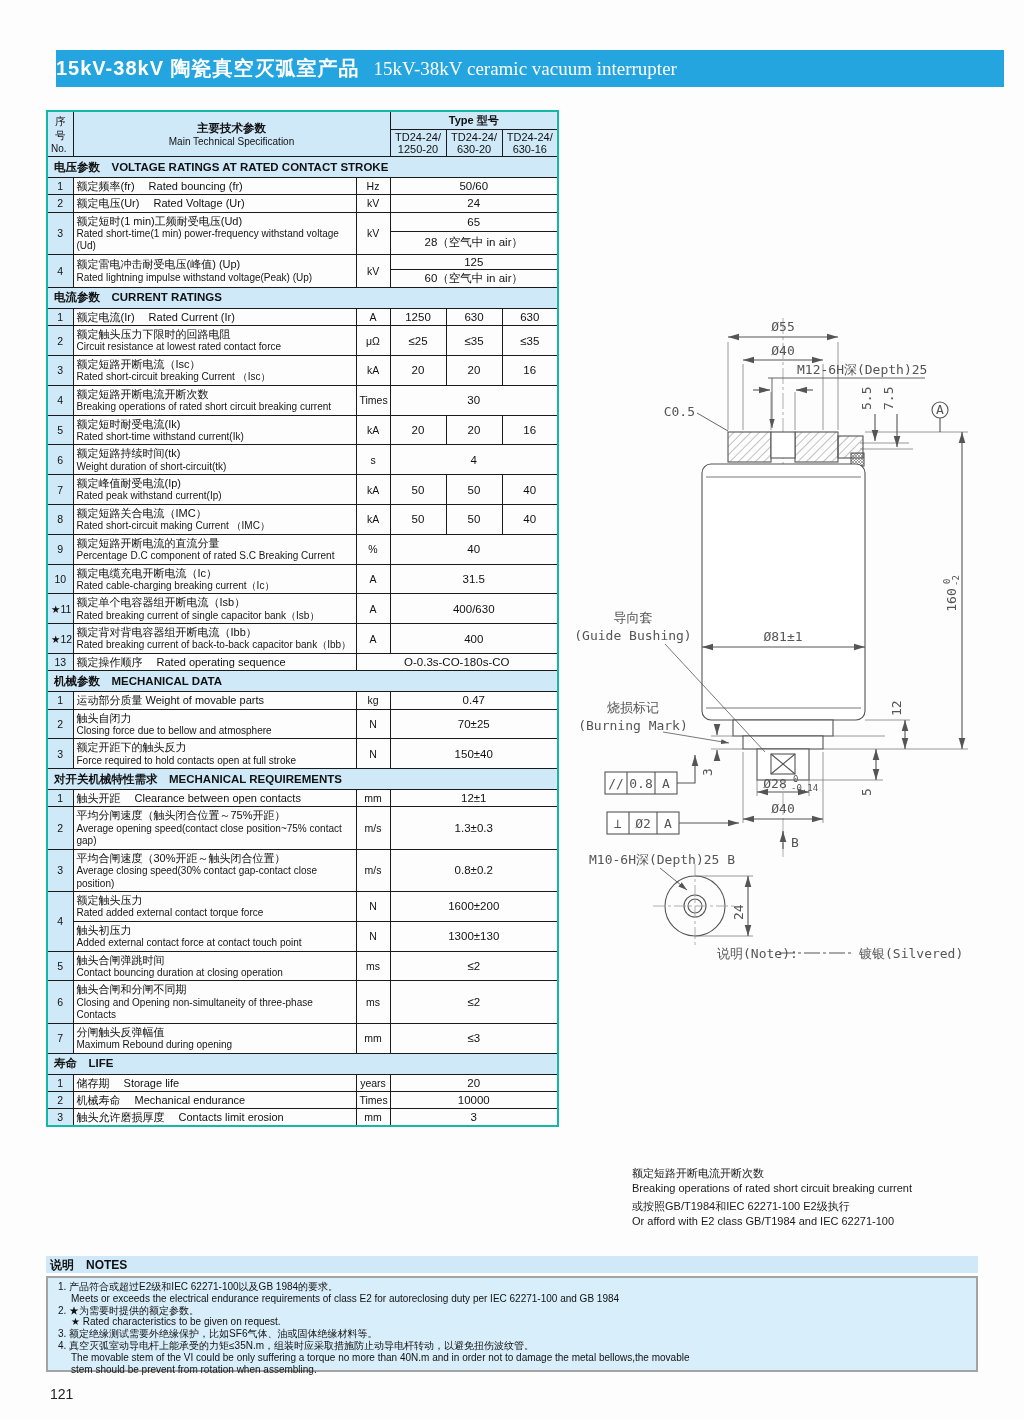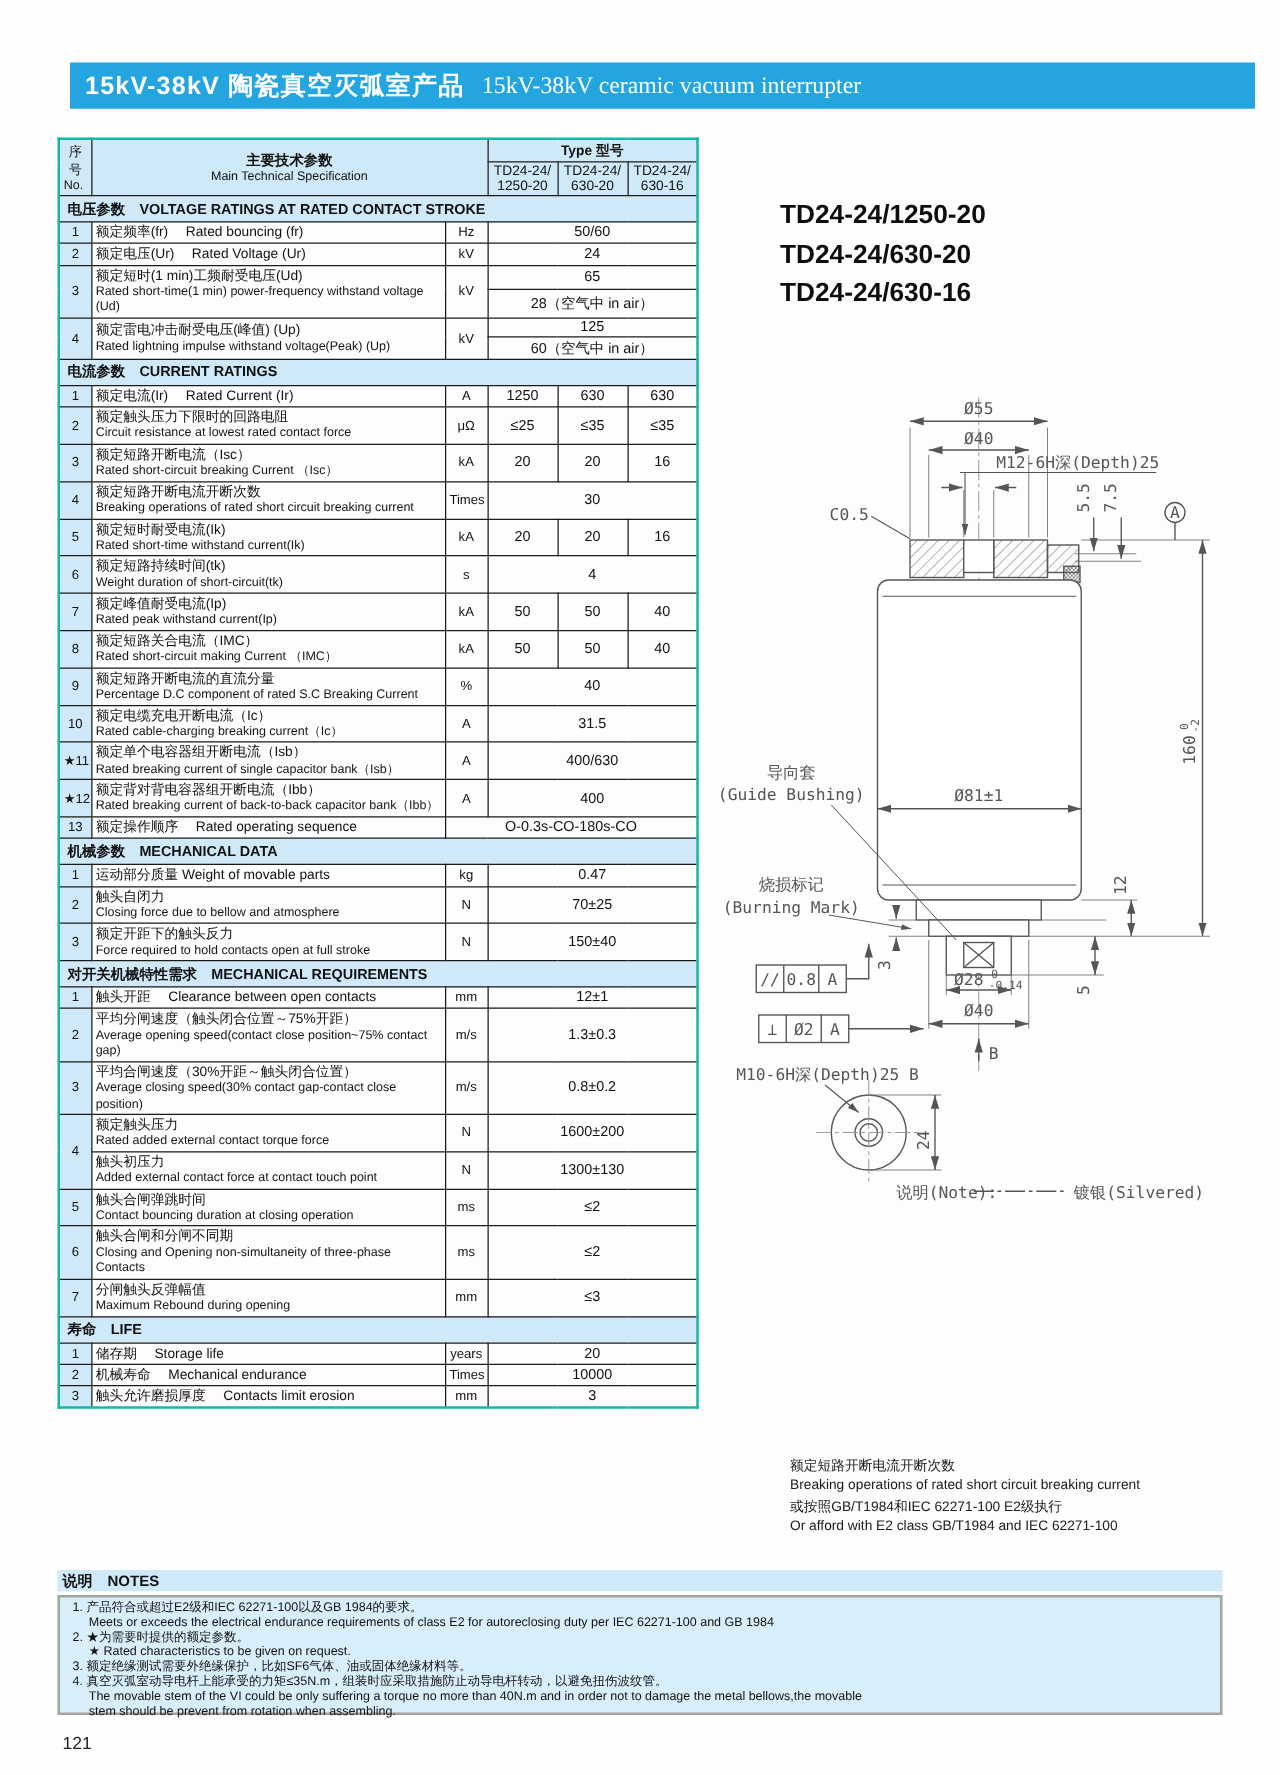--- a/index.html
+++ b/index.html
@@ -1,20 +1,20 @@
 <!DOCTYPE html>
 <html><head>
 <meta charset="utf-8">
 <style>
   html,body{margin:0;padding:0;background:#e8e8e8;}
   #page{position:relative;width:1024px;height:1420px;background:#fdfdfd;overflow:hidden;
         font-family:"Liberation Sans",sans-serif;color:#111;}
   
   #banner{position:absolute;left:56px;top:50px;width:948px;height:37px;background:#25a5e0;
-          display:flex;align-items:center;padding-left:12px;box-sizing:border-box;text-align:center;}
+          display:flex;align-items:center;box-sizing:border-box;text-align:center;}
   #banner .zh{color:#fff;font-weight:bold;font-size:20px;letter-spacing:1px;}
   #banner .en{color:#fff;font-size:19px;margin-left:14px;font-family:"Liberation Serif",serif;}
   
   #tblwrap{position:absolute;left:46px;top:110px;width:511px;}
   table.spec{border-collapse:collapse;width:511px;table-layout:fixed;border:2px solid #14b8a6;}
   table.spec td{border:1px solid #1a1a1a;padding:1px 3px;vertical-align:middle;box-sizing:border-box;}
   td.no{background:#cfe9f8;text-align:center;font-size:10.5px;padding:1px 0;}
   td.name .zh{font-size:11px;line-height:1.3;}
   td.name .en{font-size:10px;line-height:1.25;color:#151515;}
   td.unit{text-align:center;font-size:10.5px;}
@@ -387,25 +387,20 @@
             <td class="name">
               <div class="zh">触头允许磨损厚度　 Contacts limit erosion</div>
             </td>
             <td class="unit">mm</td>
             <td class="val" colspan="3">3</td>
           </tr>
         </tbody>
     </table>
   </div>
 
-  <div id="models">
-      <div>TD24-24/1250-20</div>
-      <div>TD24-24/630-20</div>
-      <div>TD24-24/630-16</div>
-    </div>
 
   <svg id="drawing" width="450" height="660" viewBox="0 0 450 660">
     <defs>
       <marker id="ae" markerWidth="11" markerHeight="8" refX="10" refY="4" orient="auto">
         <path d="M0,1 L10,4 L0,7 z" fill="#555"></path>
         </marker>
       <marker id="as" markerWidth="11" markerHeight="8" refX="1" refY="4" orient="auto">
         <path d="M11,1 L1,4 L11,7 z" fill="#555"></path>
         </marker>
       <pattern id="h1" width="6" height="6" patternUnits="userSpaceOnUse" patternTransform="rotate(45)">

